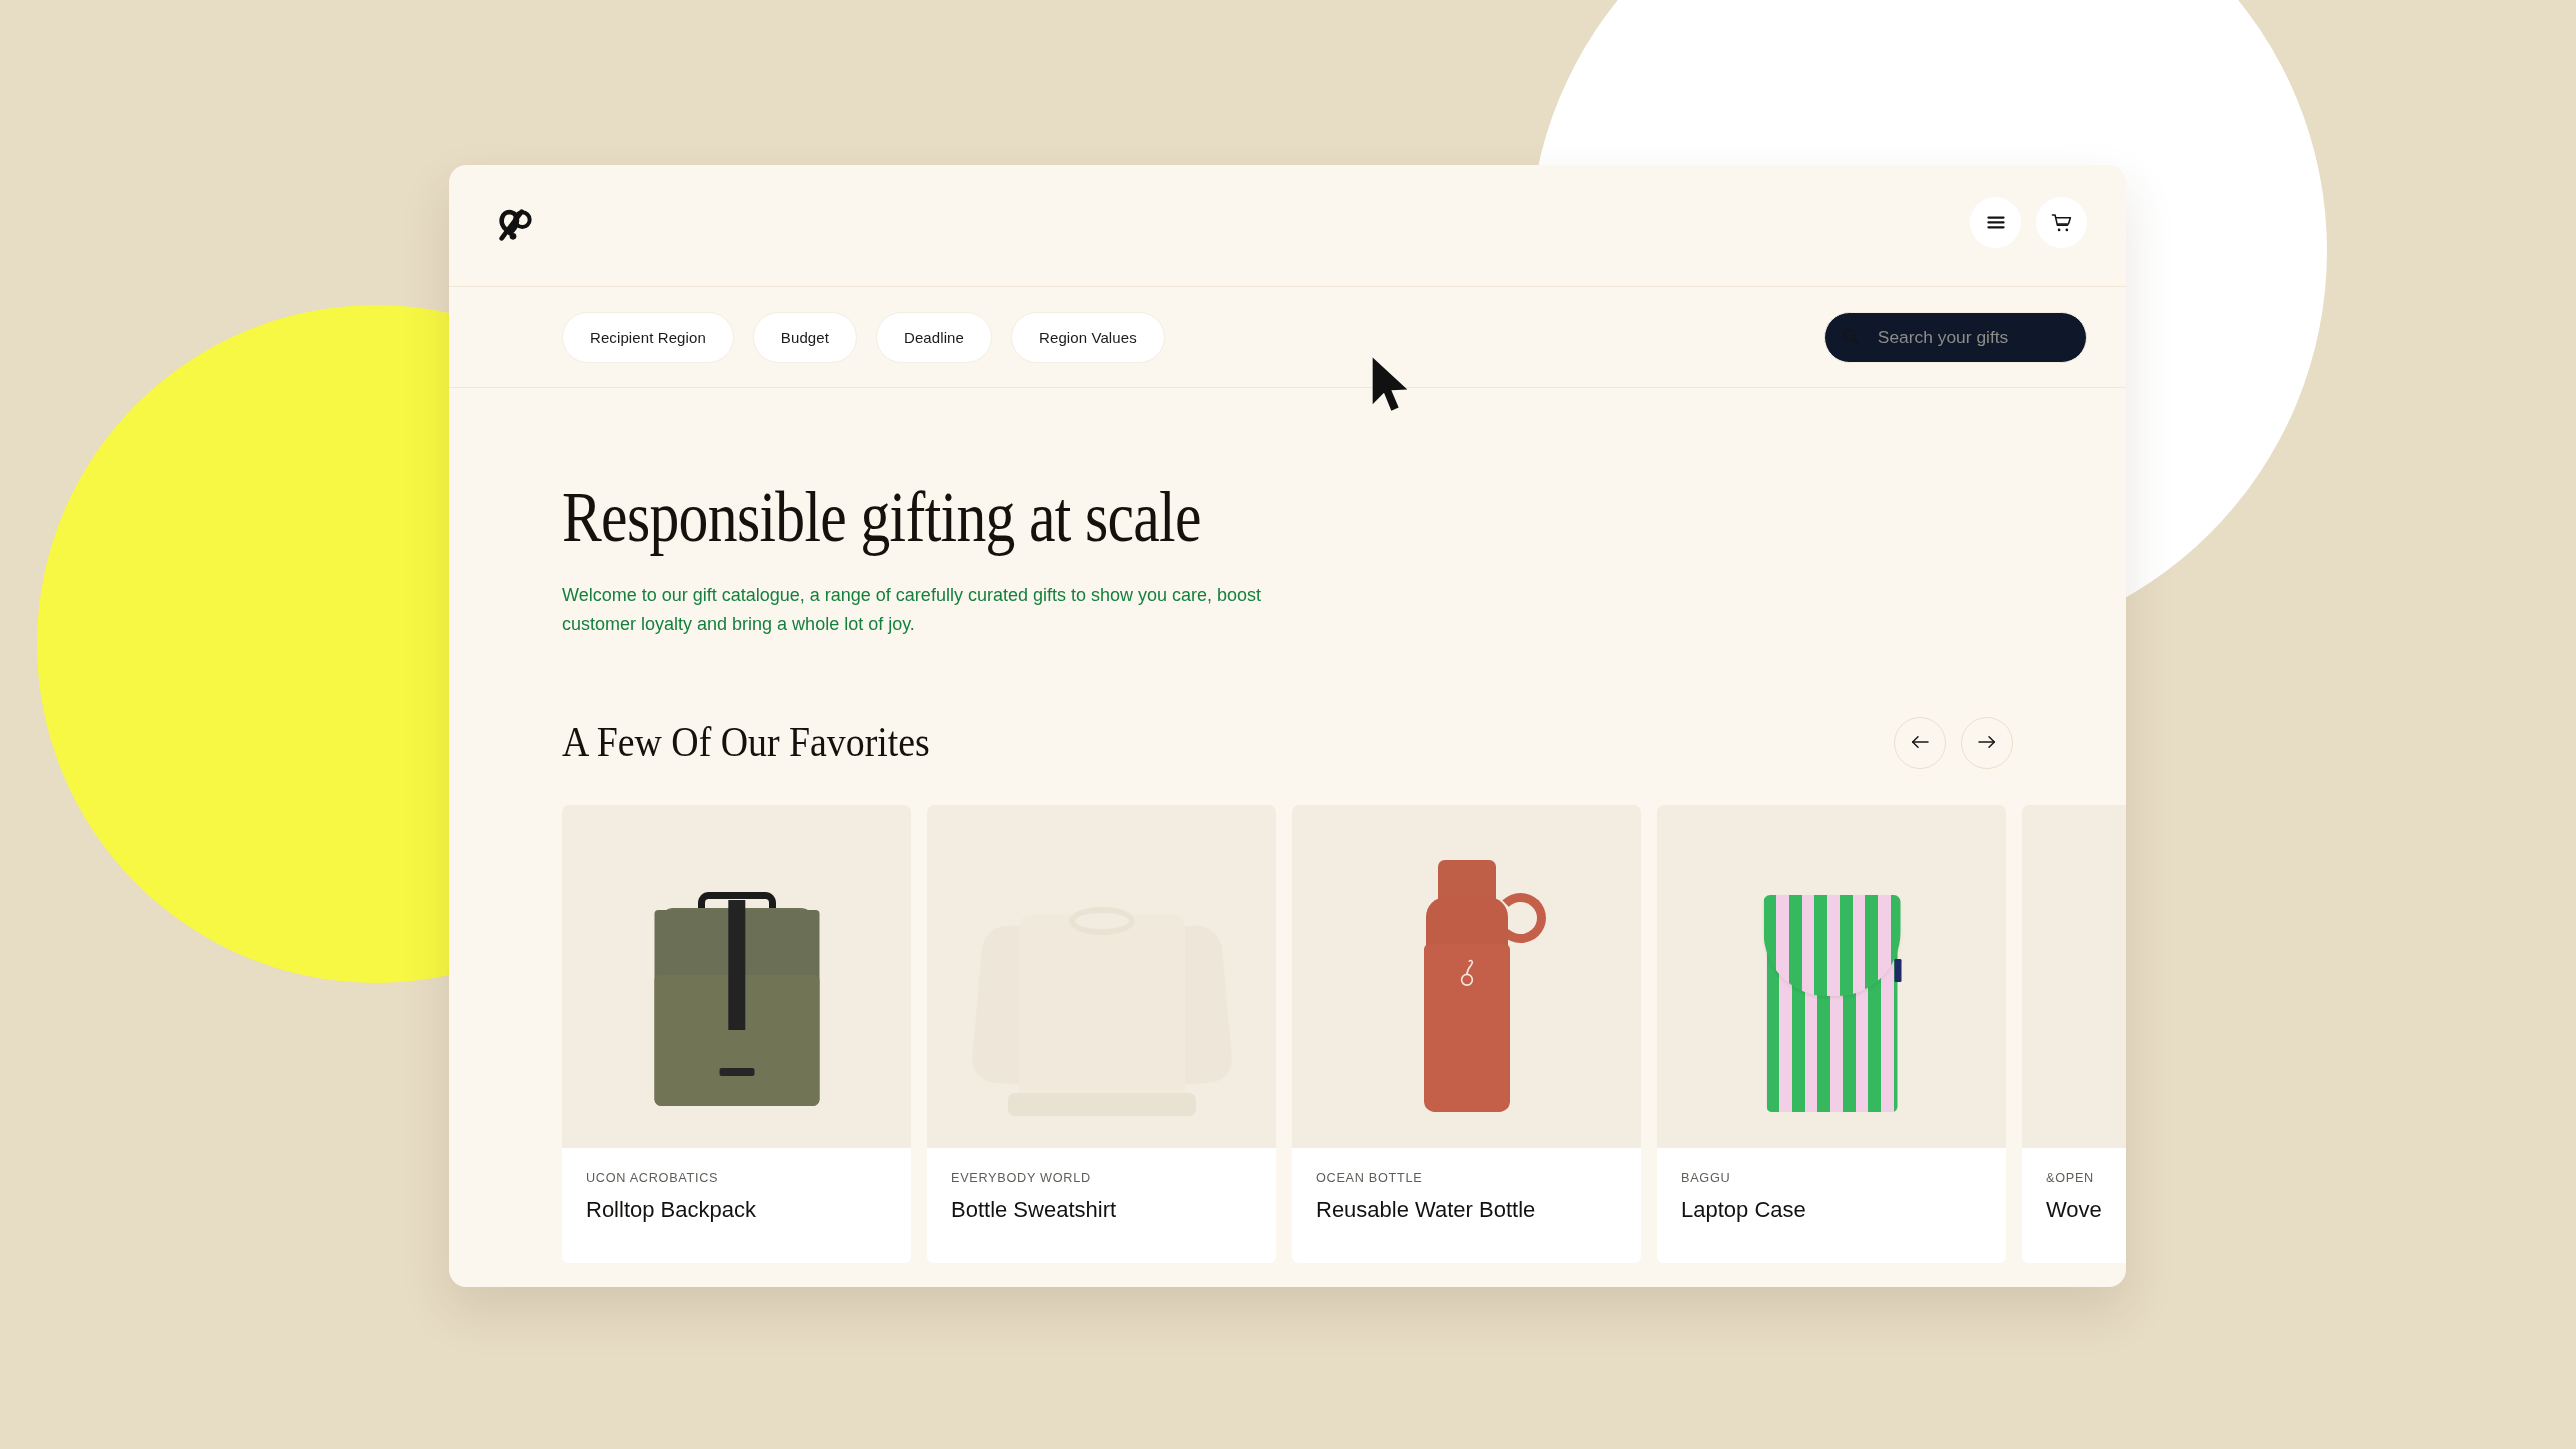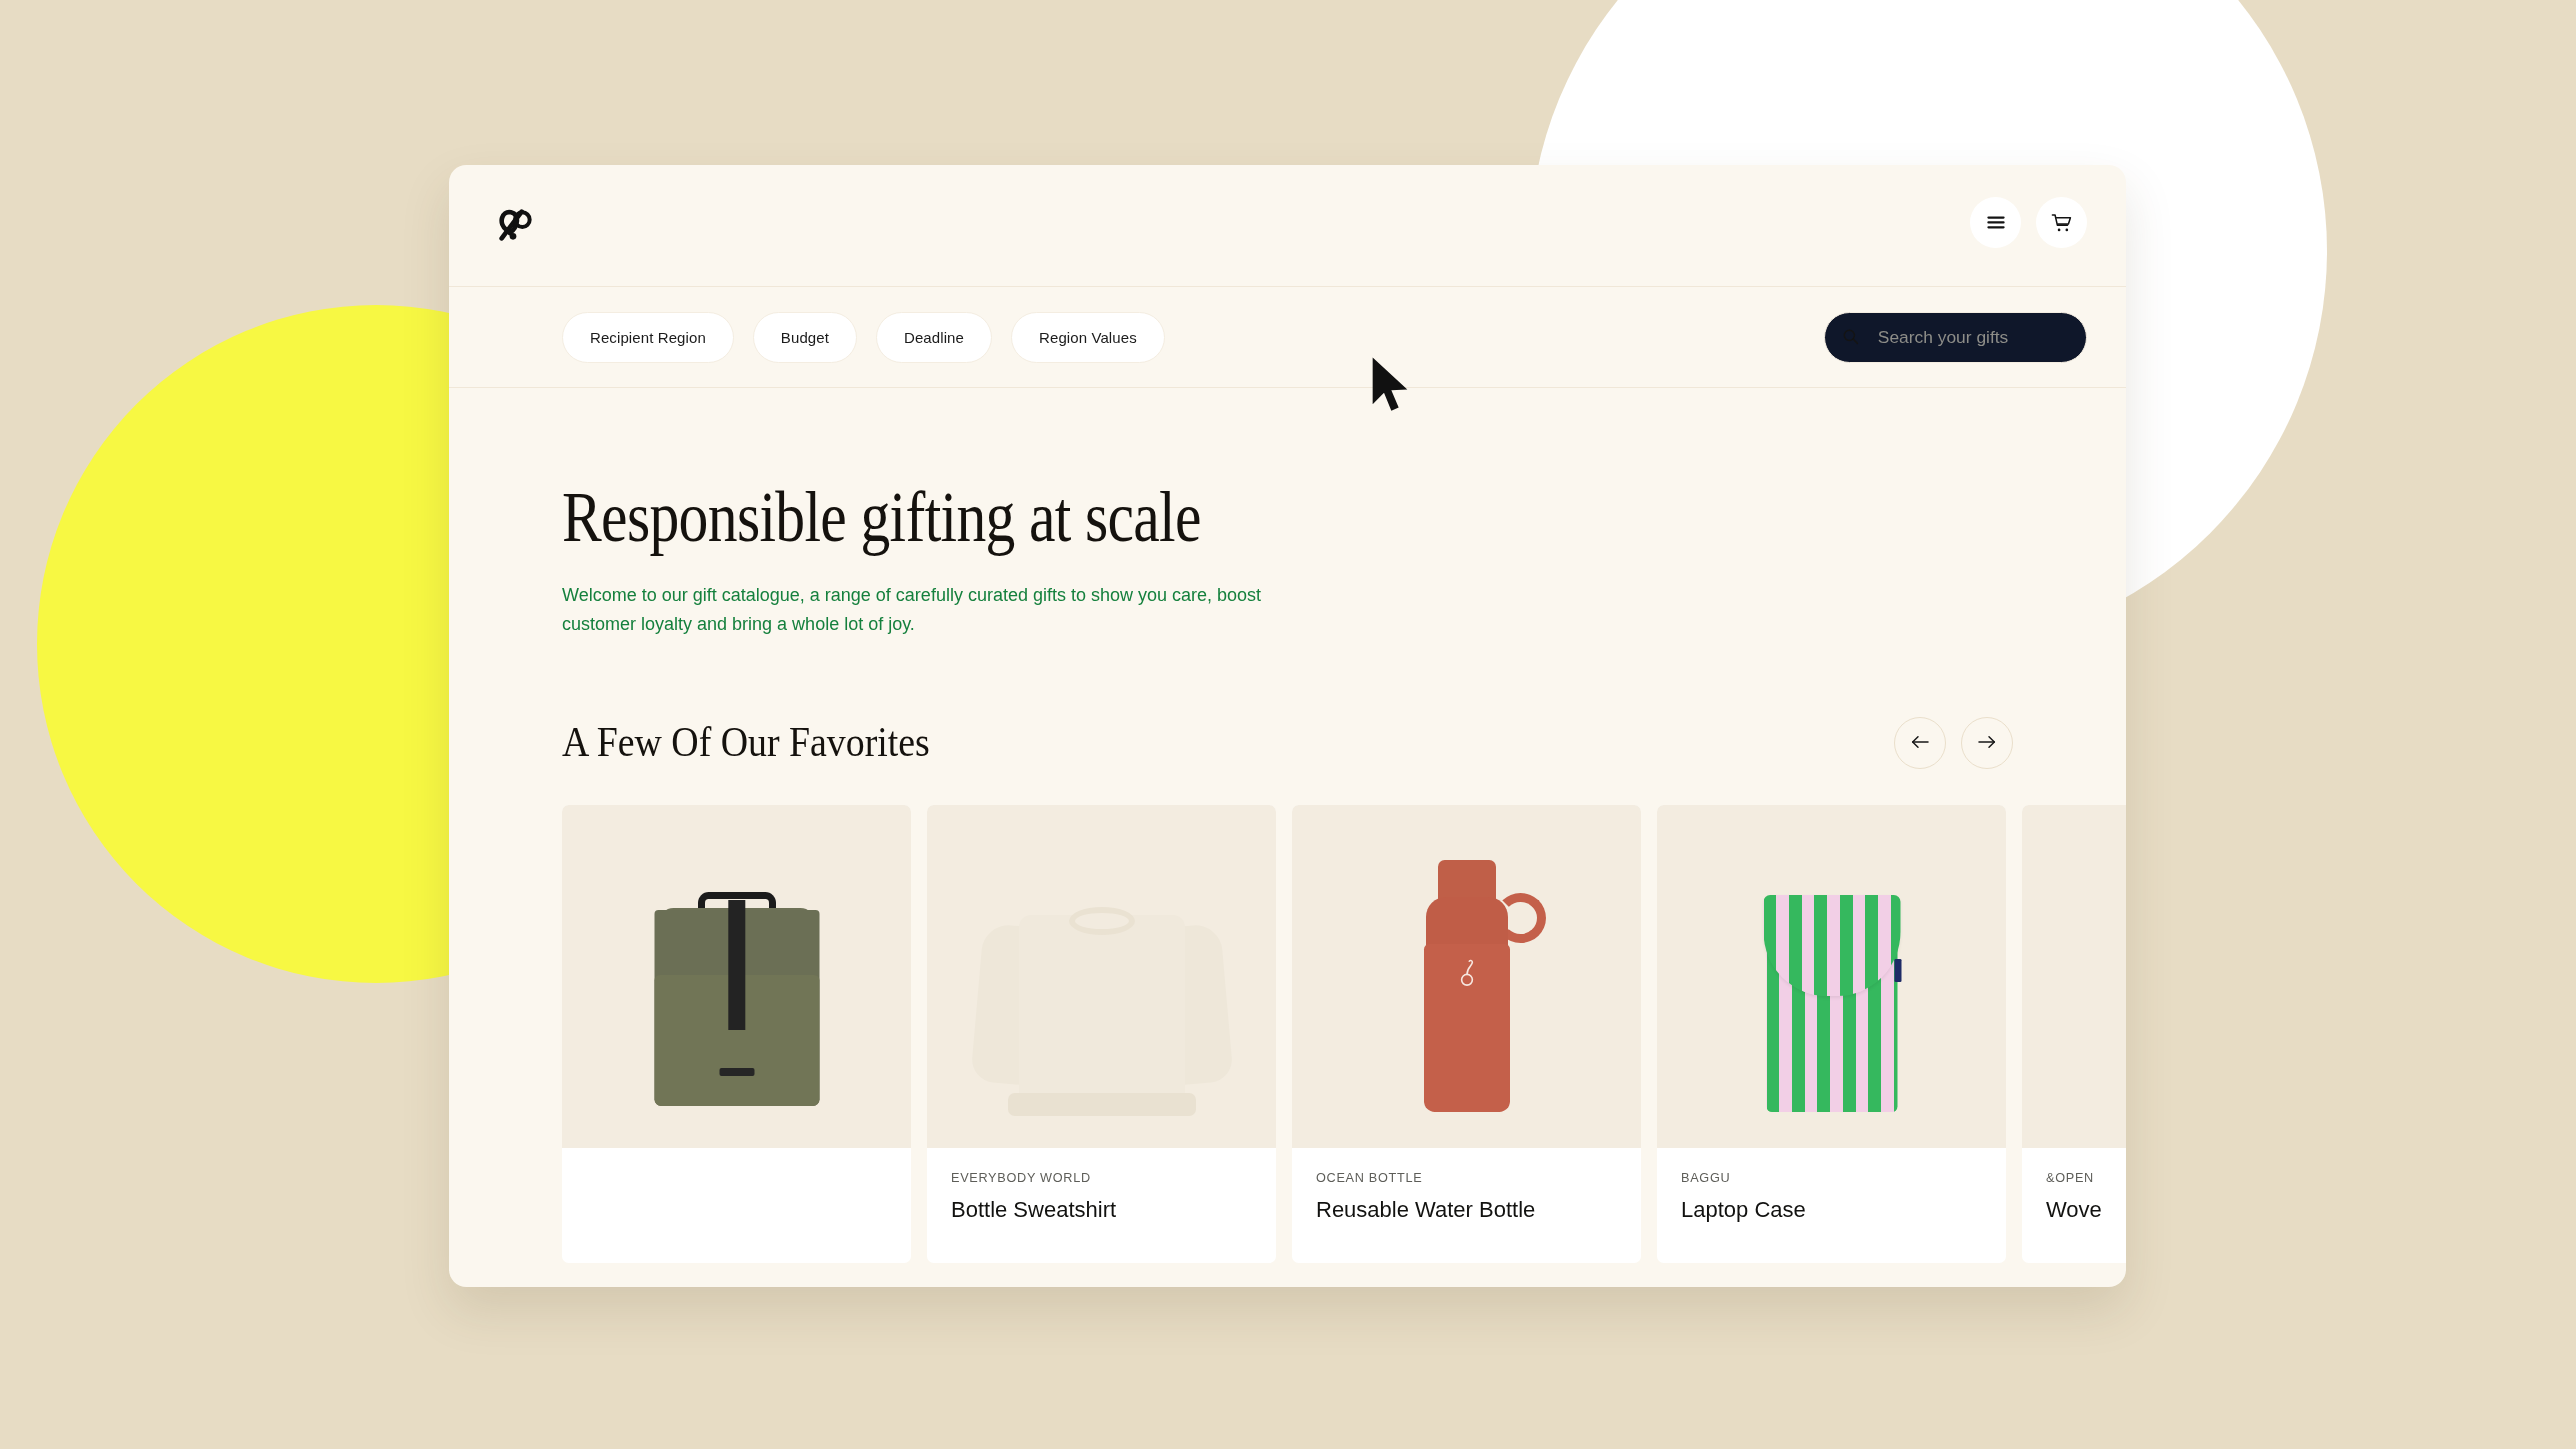--- a/index.html
+++ b/index.html
@@ -336,20 +336,24 @@
         <div class="card-img">
           <div class="art">
             <div class="bp-handle"></div>
             <div class="bp-roll"></div>
             <div class="bp-body"></div>
             <div class="bp-pocket"></div>
             <div class="bp-strap"></div>
             <div class="bp-tag"></div>
           </div>
         </div>
+        <div class="card-body">
+          <div class="brand">UCON ACROBATICS</div>
+          <div class="pname">Rolltop Backpack</div>
+        </div>
       </div>
 
       <div class="card">
         <div class="card-img">
           <div class="art">
             <div class="sw">
               <div class="sw-sl-l"></div>
               <div class="sw-sl-r"></div>
               <div class="sw-body"></div>
               <div class="sw-neck"></div>

